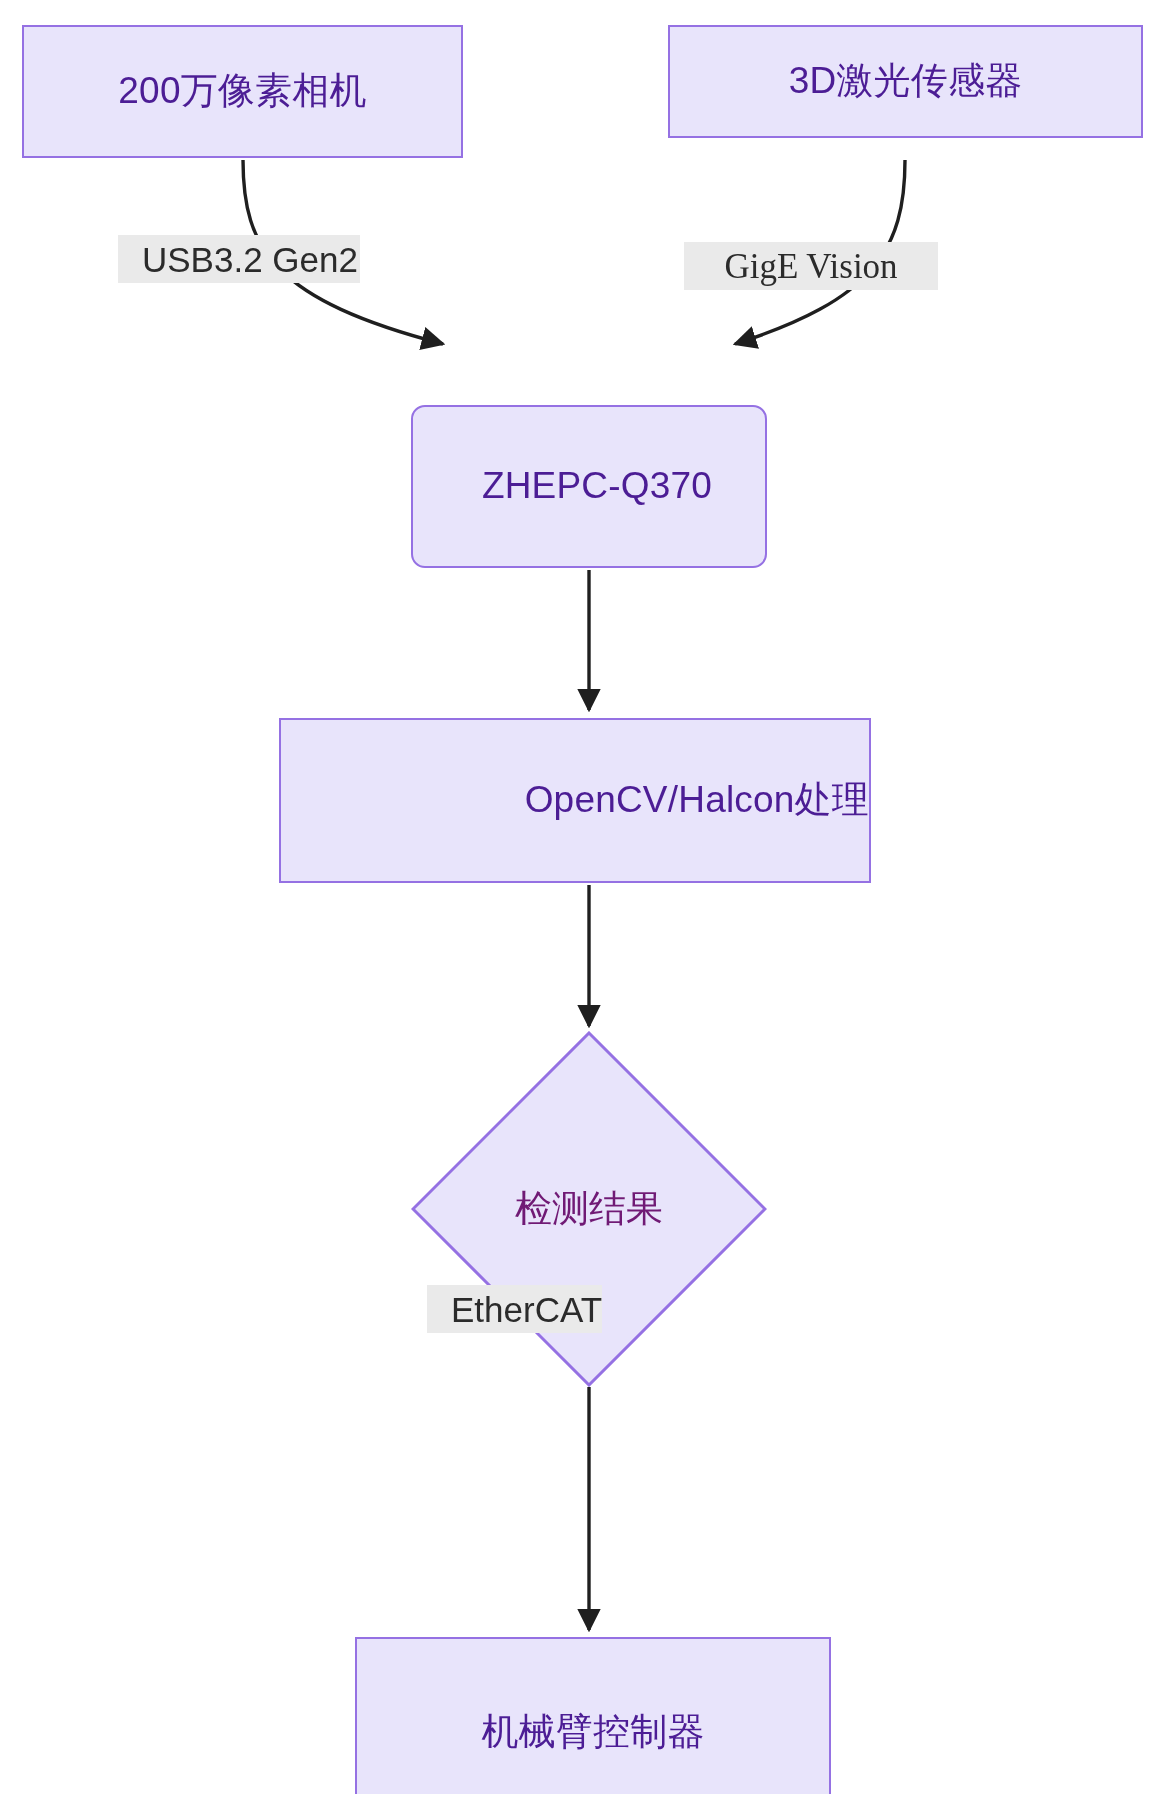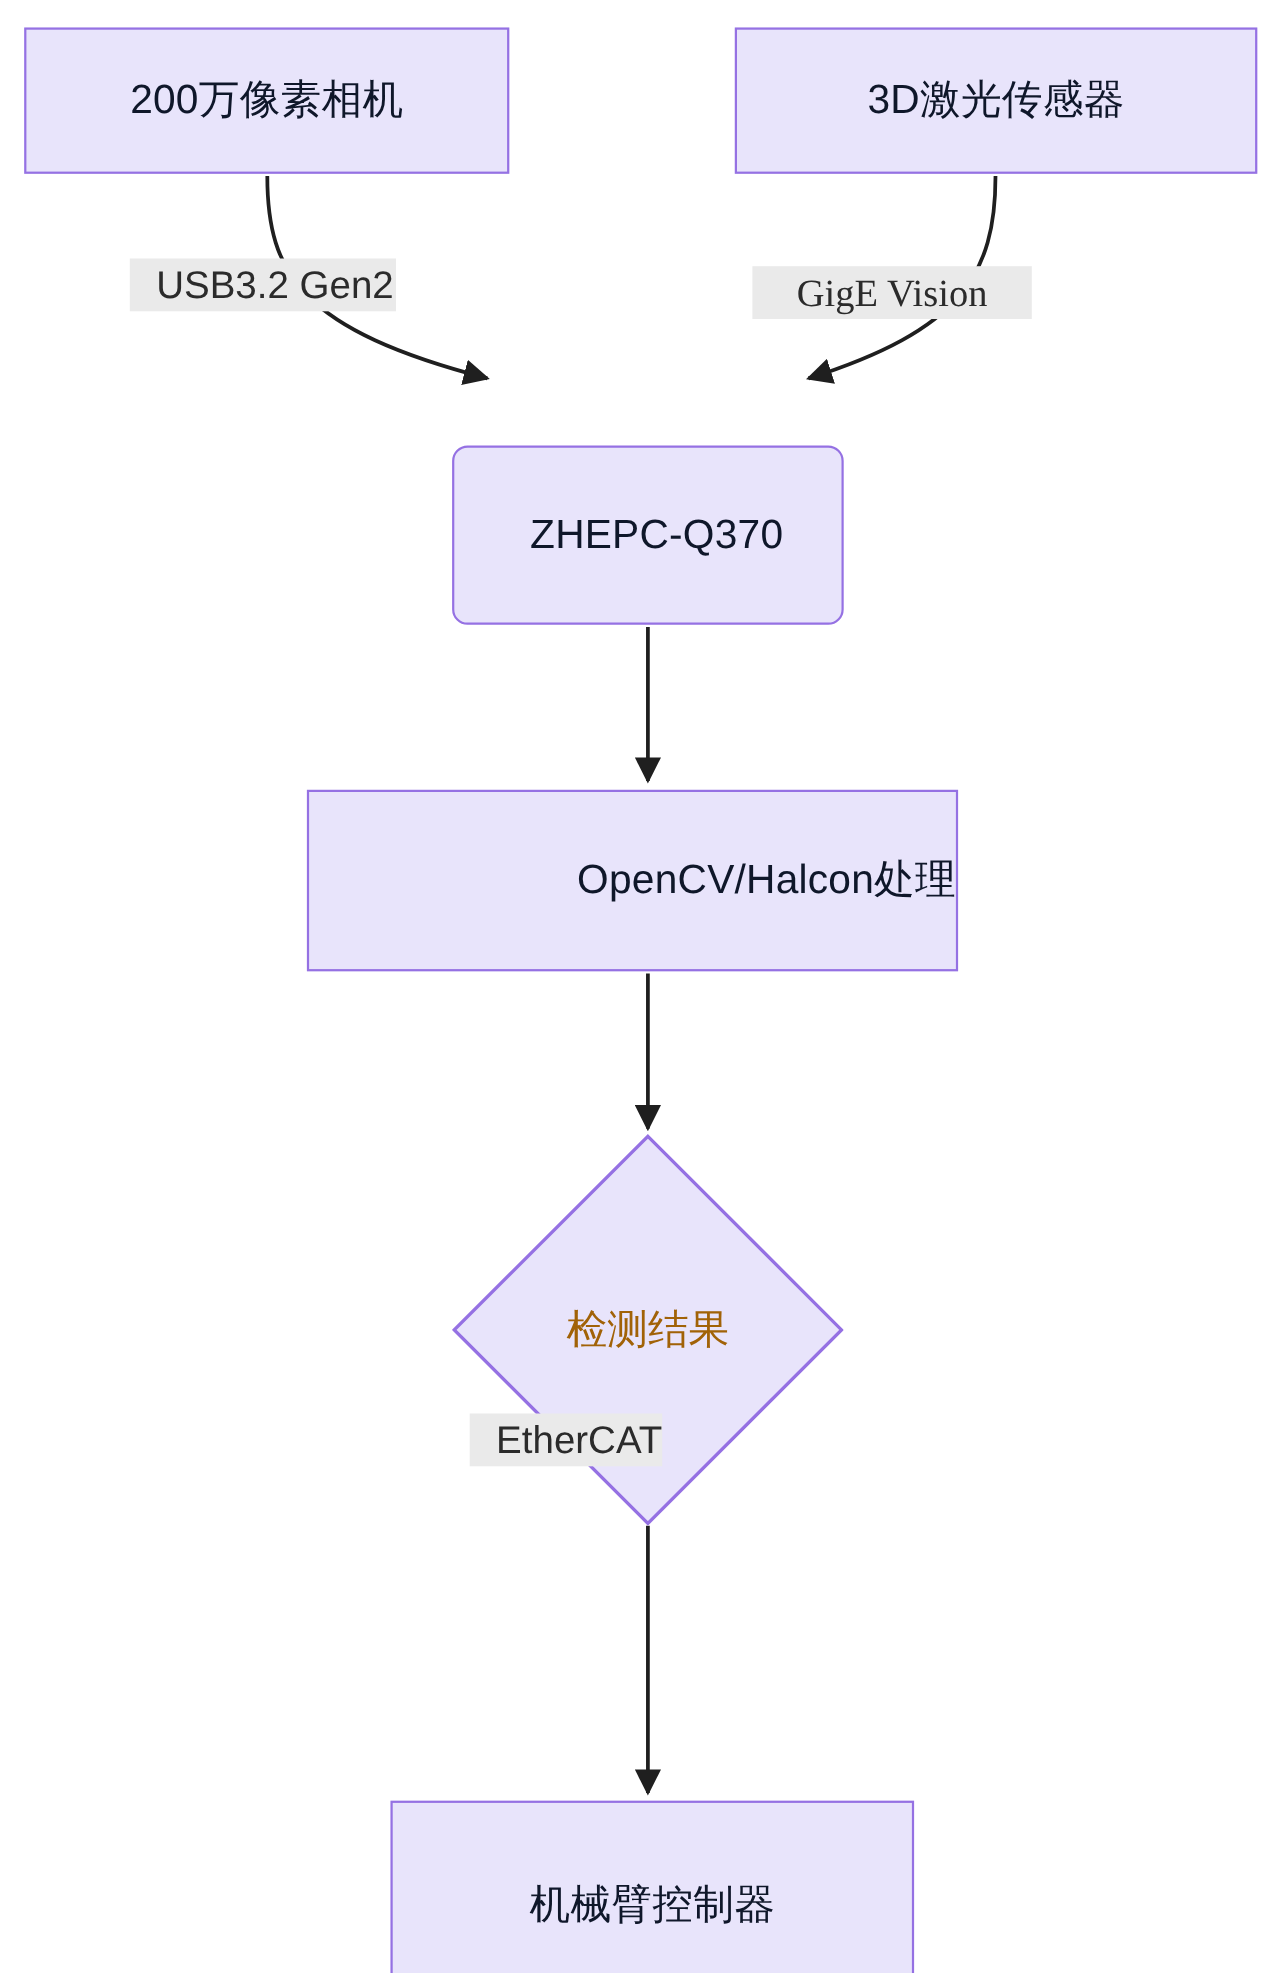--- a/index.html
+++ b/index.html
@@ -26,21 +26,21 @@
     pointer-events: none;
   }
   .node {
     position: absolute;
     box-sizing: border-box;
     display: flex;
     align-items: center;
     justify-content: center;
     background: #e8e4fb;
     border: 2px solid #9571e3;
-    color: #0f172a;
+    color: #4c1d95;
     font-size: 37px;
     line-height: 1.15;
     text-align: center;
     letter-spacing: 0.2px;
     white-space: nowrap;
   }
   .node.rounded {
     border-radius: 14px;
   }
   .node-label {
@@ -57,21 +57,21 @@
     position: absolute;
     left: 0;
     top: 0;
     width: 100%;
     height: 100%;
   }
   .diamond-label {
     position: relative;
     z-index: 2;
     font-size: 37px;
-    color: #a16207;
+    color: #701a75;
     white-space: nowrap;
   }
   
   .edge-label {
     position: absolute;
     background: #eaeaea;
     color: #2b2b2b;
     font-size: 35px;
     line-height: 1.2;
     padding: 4px 24px;
@@ -100,21 +100,21 @@
 
     <path d="M 589,885 L 589,1026" fill="none" stroke="#1f1f1f" stroke-width="3.4" marker-end="url(#arrow)"></path>
 
     <path d="M 589,1387 L 589,1630" fill="none" stroke="#1f1f1f" stroke-width="3.4" marker-end="url(#arrow)"></path>
   </svg>
 
   <div class="node" style="left:22px; top:25px; width:441px; height:133px;">
     <span class="node-label">200万像素相机</span>
   </div>
 
-  <div class="node" style="left:668px; top:25px; width:475px; height:133px;">
+  <div class="node" style="left:668px; top:25px; width:475px; height:113px;">
     <span class="node-label">3D激光传感器</span>
   </div>
 
   <div class="node rounded" style="left:411px; top:405px; width:356px; height:163px;padding-left:16px;">
     <span class="node-label">ZHEPC-Q370</span>
   </div>
 
   <div class="node" style="left:279px; top:718px; width:592px; height:165px;justify-content:flex-end;">
     <span class="node-label">OpenCV/Halcon处理</span>
   </div>

